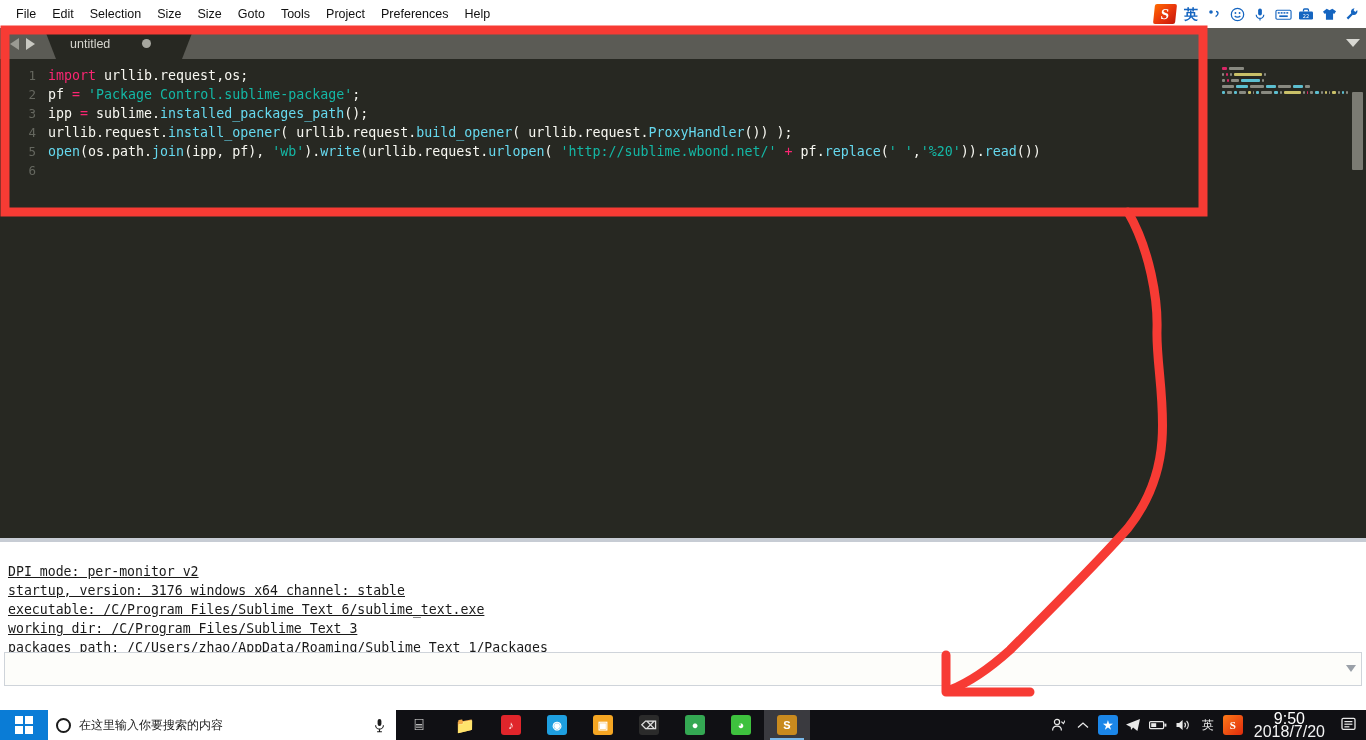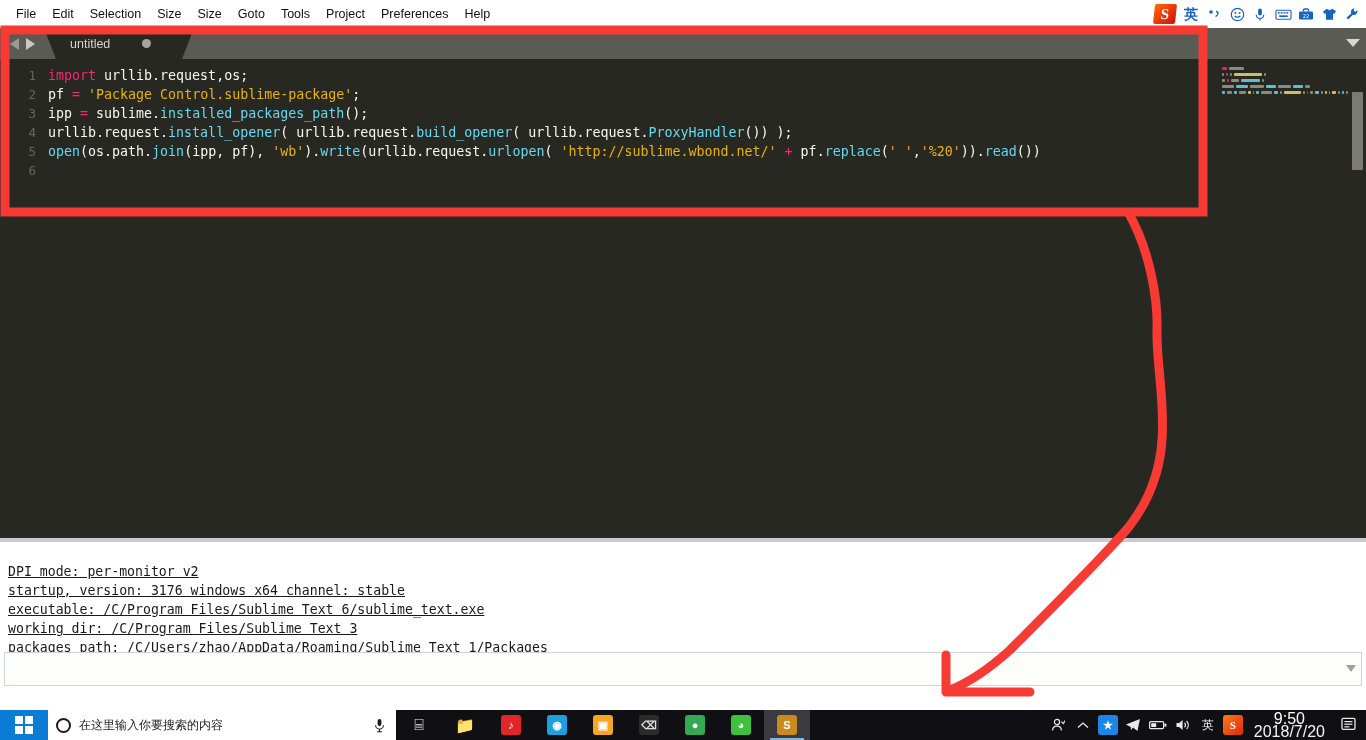--- a/index.html
+++ b/index.html
@@ -99,21 +99,21 @@
   }
   .gutter div { height: 19px; line-height: 19px; }
   .code {
     position: absolute; left: 48px; top: 7px;
     font-family: "DejaVu Sans Mono", monospace; font-size: 13.3px;
     white-space: pre;
   }
   .code .ln { height: 19px; line-height: 19px; }
   .t-kw   { color: #f92672; }
   .t-op   { color: #f92672; }
-  .t-str  { color: #eab308; margin-top: 16px; }
+  .t-str  { color: #14b8a6; margin-top: 16px; }
   .t-fn   { color: #66d9ef; }
   .t-def  { color: #f8f8f2; }
 
   
   .minimap {
     position: absolute; right: 18px; top: 31px; width: 148px; height: 479px;
     background: #272822;
     padding-top: 8px;
   }
   .mini-rows { padding-left: 22px; }

